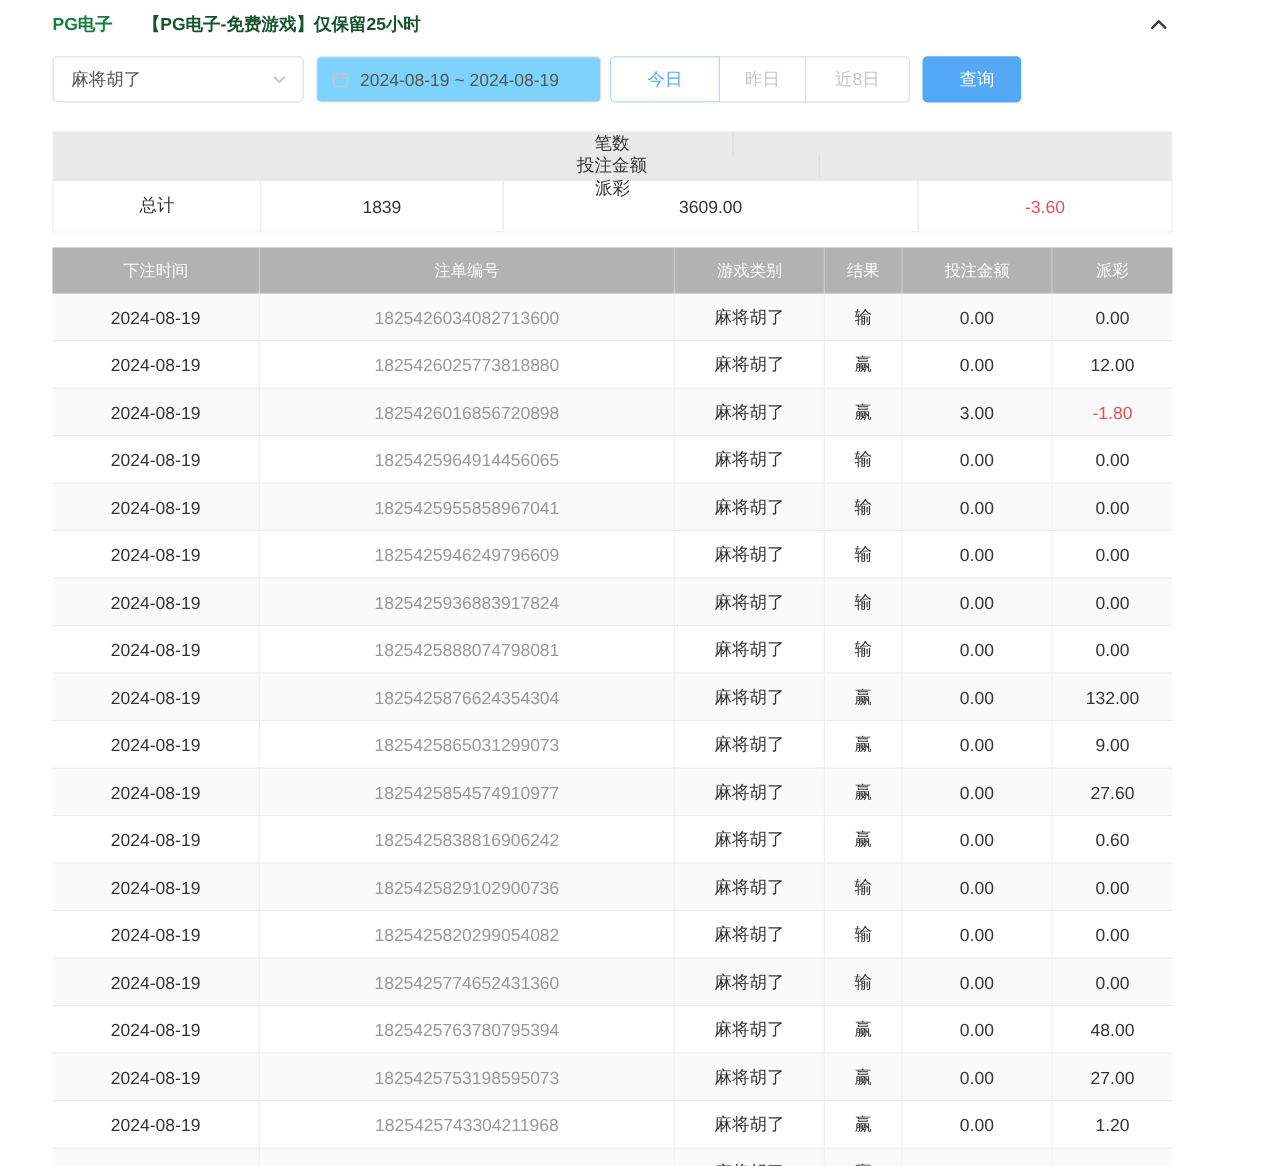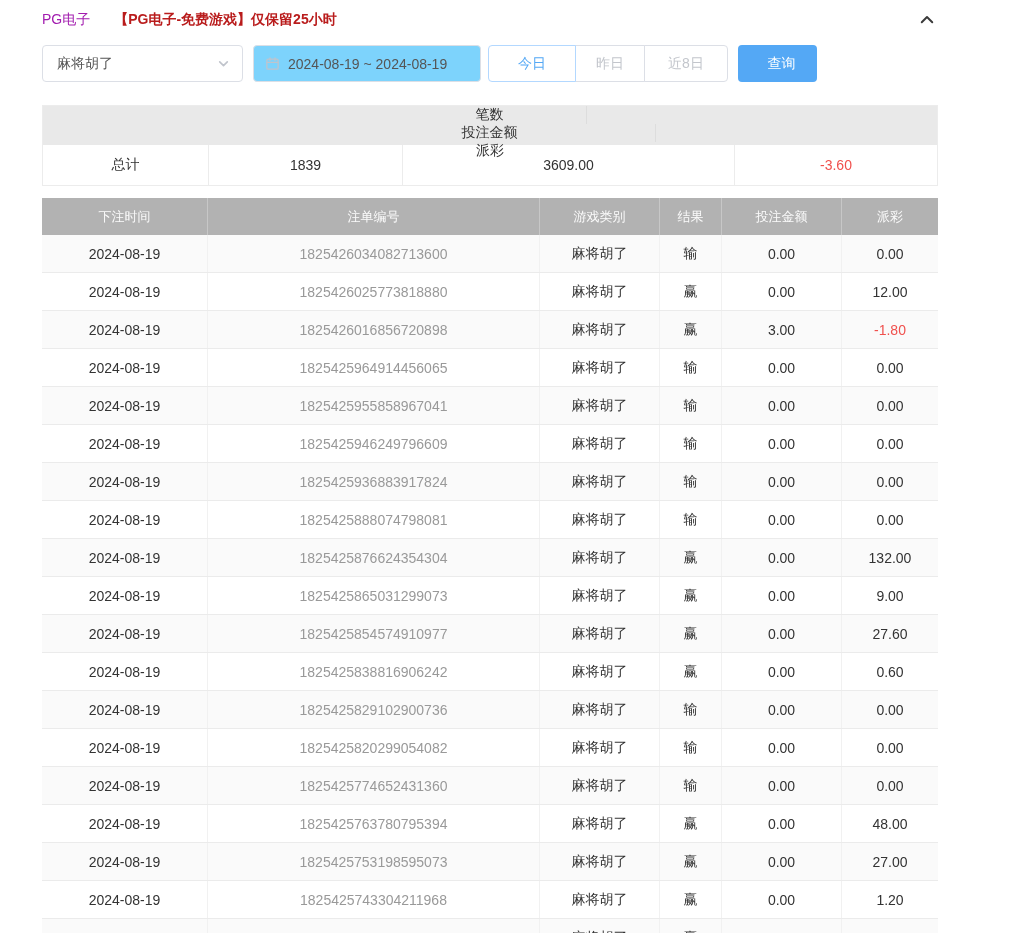--- a/index.html
+++ b/index.html
@@ -2,22 +2,22 @@
 <html><head>
 <meta charset="utf-8">
 <style>
   * { margin:0; padding:0; box-sizing:border-box; }
   html,body { width:1019px; height:933px; overflow:hidden; background:#fff;
               font-family:"Liberation Sans", sans-serif; color:#333; }
   .page { width:896px; margin:8px 0 0 42px; }
 
   
   .top-header { display:flex; align-items:center; height:24px; }
-  .title { font-size:14px; font-weight:400; color:#a21caf;text-align:center; }
-  .notice { font-size:14px; font-weight:700; color:#b91c1c; margin-left:24px; }
+  .title { font-size:14px; font-weight:700; color:#15803d;text-align:center; }
+  .notice { font-size:14px; font-weight:700; color:#14532d; margin-left:24px; }
   .collapse-btn { margin-left:auto; width:22px; height:22px; display:flex;
                   align-items:center; justify-content:center; cursor:pointer; }
 
   
   .filter-row { margin-top:13px; display:flex; align-items:center; }
   .select-box { width:201px; height:37px; border:1px solid #dcdfe6; border-radius:4px;
                 display:flex; align-items:center; justify-content:space-between;
                 padding:0 12px 0 14px; font-size:14px; color:#555; background:#fff; cursor:pointer; }
   .date-box { width:228px; height:37px; border:1px solid #dcdfe6; border-radius:4px;
               display:flex; align-items:center; gap:8px; padding:0 11px; font-size:14px;

